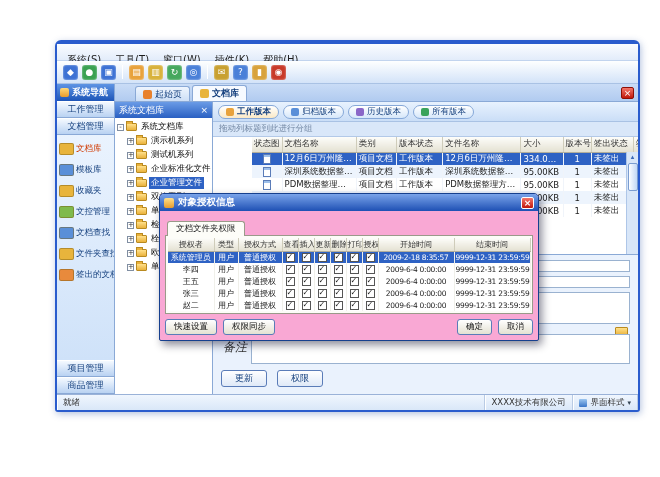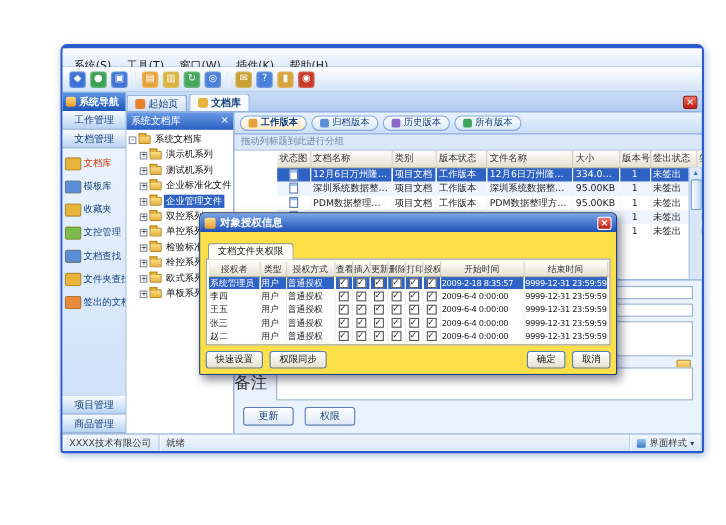--- a/index.html
+++ b/index.html
@@ -33,21 +33,21 @@
            background:linear-gradient(#f4f9ff,#b9d2f2);border-top:1px solid #ffffff;border-bottom:1px solid #8aa9d6;
            white-space:nowrap;overflow:hidden;cursor:pointer;}
   .sidebar-items{flex:1;min-height:0;display:flex;flex-direction:column;gap:9px;padding:8px 2px;
            background:linear-gradient(#eaf3fe,#cfe2f9);overflow:hidden;}
   .sidebar-item{display:flex;align-items:center;gap:2px;cursor:pointer;}
   .si-icon{width:15px;height:12px;flex:none;border-radius:2px;border:1px solid rgba(120,90,20,.45);background:#e8b43c;}
   .si-label{font-size:8.5px;color:#15407e;white-space:nowrap;}
   .sidebar-item.selected .si-label{color:#d03a00;}
   
   .main{flex:1;min-width:0;display:flex;flex-direction:column;}
-  .pagetabs{height:18px;flex:none;position:relative;display:flex;align-items:flex-end;gap:2px;padding-left:0;
+  .pagetabs{height:18px;flex:none;position:relative;display:flex;align-items:flex-end;gap:2px;padding-left:20px;
            background:linear-gradient(#c9dcf6,#b1cbf0);border-bottom:1px solid #8aa9d6;}
   .pagetab{height:15px;display:flex;align-items:center;gap:3px;padding:0 7px;font-size:9px;color:#15407e;
            background:linear-gradient(#eef5fe,#cddff6);border:1px solid #8aa9d6;border-bottom:none;border-radius:3px 3px 0 0;cursor:pointer;}
   .pagetab.selected{background:#f6faff;font-weight:bold;height:16px;}
   .pt-icon{width:9px;height:9px;border-radius:2px;flex:none;}
   .close-btn{position:absolute;right:4px;top:3px;width:13px;height:12px;line-height:11px;text-align:center;color:#fff;
            font-size:9px;background:linear-gradient(#f4766a,#c1170b);border:1px solid #8e0f06;border-radius:2px;cursor:pointer;}
   .workarea{flex:1;min-height:0;display:flex;}
   
   .treepanel{width:98px;flex:none;display:flex;flex-direction:column;border-right:1px solid #8aa9d6;background:#fff;}
@@ -91,49 +91,49 @@
   .vthumb{width:10px;height:28px;flex:none;background:linear-gradient(90deg,#fdfeff,#c2d8f6);
         border:1px solid #7a9cd0;border-radius:2px;}
   
   .detail{height:140px;flex:none;position:relative;border-top:1px solid #8aa9d6;background:#eaf2fd;}
   .d-input{position:absolute;background:#fff;border:1px solid #9ab2d0;height:12px;}
   .di1{right:8px;top:5px;width:96px;}
   .di2{right:8px;top:21px;width:96px;}
   .d-area{position:absolute;right:8px;top:37px;width:96px;height:32px;background:#fff;border:1px solid #9ab2d0;}
   .d-folder{position:absolute;right:10px;top:72px;width:13px;height:9px;background:linear-gradient(#ffe08a,#eab23c);
         border:1px solid #b98a20;border-radius:1px;cursor:pointer;}
-  .remark-label{position:absolute;left:0;top:84px;font-size:15px;color:#333;}
+  .remark-label{position:absolute;left:10px;top:84px;font-size:12px;color:#333;font-style:italic;}
   .remark-box{position:absolute;left:38px;top:79px;right:8px;height:30px;background:#fff;border:1px solid #9ab2d0;}
   .d-buttons{position:absolute;left:8px;top:115px;display:flex;gap:10px;}
   .xp-btn{height:17px;min-width:46px;font-size:9px;color:#15407e;background:linear-gradient(#ffffff,#dfe9f8);
         border:1px solid #5a7cb8;border-radius:3px;font-family:inherit;cursor:pointer;}
   
   .statusbar{height:16px;flex:none;display:flex;align-items:center;background:linear-gradient(#f0f6fe,#d9e7f8);
         border-top:1px solid #9ab2d8;font-size:8.5px;color:#333;}
   .sb-seg{height:100%;display:flex;align-items:center;padding:0 6px;border-right:1px solid #b9cbe4;
         box-shadow:inset 1px 0 0 #fff;white-space:nowrap;overflow:hidden;}
   .sb-company{width:88px;flex:none;}
   .sb-status{flex:1;min-width:0;}
   .sb-style{gap:3px;cursor:pointer;}
   .sb-icon{width:8px;height:8px;background:linear-gradient(#9cc6f0,#3a76c8);border-radius:1px;}
   .sb-arrow{font-size:7px;color:#345;}
   .sb-session{color:#15407e;border-right:none;}
   
-  .dialog{position:absolute;left:124px;top:149px;width:380px;border:1px solid #16408e;border-radius:5px 5px 2px 2px;
-        background:#fde047;box-shadow:3px 4px 9px rgba(0,0,30,.45);display:flex;flex-direction:column;}
+  .dialog{position:absolute;left:102px;top:149px;width:380px;border:1px solid #16408e;border-radius:5px 5px 2px 2px;
+        background:#f9a8d4;box-shadow:3px 4px 9px rgba(0,0,30,.45);display:flex;flex-direction:column;}
   .dlg-title{height:17px;display:flex;align-items:center;gap:4px;padding:0 4px;
         background:linear-gradient(#7aa4ea,#1e50b4);border-radius:4px 4px 0 0;color:#fff;font-size:9.5px;font-weight:bold;}
   .dlg-icon{width:10px;height:10px;border-radius:2px;background:linear-gradient(#ffe08a,#e89b2c);flex:none;}
   .dlg-close{margin-left:auto;width:13px;height:12px;line-height:11px;text-align:center;
         background:linear-gradient(#f4766a,#c1170b);border:1px solid #fff;border-radius:2px;font-size:9px;cursor:pointer;}
   .dlg-body{padding:4px 5px 5px;}
   .dlg-tab{display:inline-block;padding:1px 8px;font-size:8.5px;color:#222;background:#fdfdf8;
         border:1px solid #9a9a8a;border-bottom:none;border-radius:3px 3px 0 0;margin-left:2px;position:relative;top:1px;cursor:pointer;}
   .dlg-box{background:#fdfdf8;border:1px solid #9a9a8a;padding:2px;}
-  .dlg-table{width:100%;border-collapse:collapse;table-layout:fixed;background:#fff;}
+  .dlg-table{width:100%;border-collapse:collapse;table-layout:fixed;background:#fff;text-align:center;}
   .dlg-table th{height:13px;font-size:8px;font-weight:normal;color:#333;background:linear-gradient(#fdfdfa,#e4e1d2);
         border-right:1px solid #cfccba;border-bottom:1px solid #b2ae9c;white-space:nowrap;overflow:hidden;padding:0 1px;}
   .dlg-table td{height:12px;font-size:8px;color:#222;white-space:nowrap;overflow:hidden;padding:0 1px;border-right:1px solid #f0f0ea;}
   .dlg-table td.t{font-size:7.5px;letter-spacing:-0.3px;}
   .dlg-table tbody tr.selected{background:#2e62c4;}
   .dlg-table tbody tr.selected td{color:#fff;}
   .ckc{text-align:center;}
   .cb{display:inline-block;width:9px;height:9px;background:#fff;border:1px solid #555;position:relative;vertical-align:middle;}
   .cb.checked::after{content:"\2713";position:absolute;left:0;top:-2px;font-size:8px;color:#222;}
   .dlg-footer{display:flex;align-items:center;gap:6px;margin-top:5px;}
@@ -442,22 +442,22 @@
               <button class="xp-btn">更新</button>
                 <button class="xp-btn">权限</button>
             </div>
           </div>
         </div>
       </div>
     </div>
   </div>
 
   <div class="statusbar">
+    <span class="sb-seg sb-status">就绪</span>
     <span class="sb-seg sb-company">XXXX技术有限公司</span>
-    <span class="sb-seg sb-status">就绪</span>
     <span class="sb-seg sb-style">
       <span class="sb-icon"></span>
       <span>界面样式</span>
       <span class="sb-arrow">▾</span>
     </span>
   </div>
 
   <div class="dialog">
     <div class="dlg-title">
       <span class="dlg-icon"></span>

